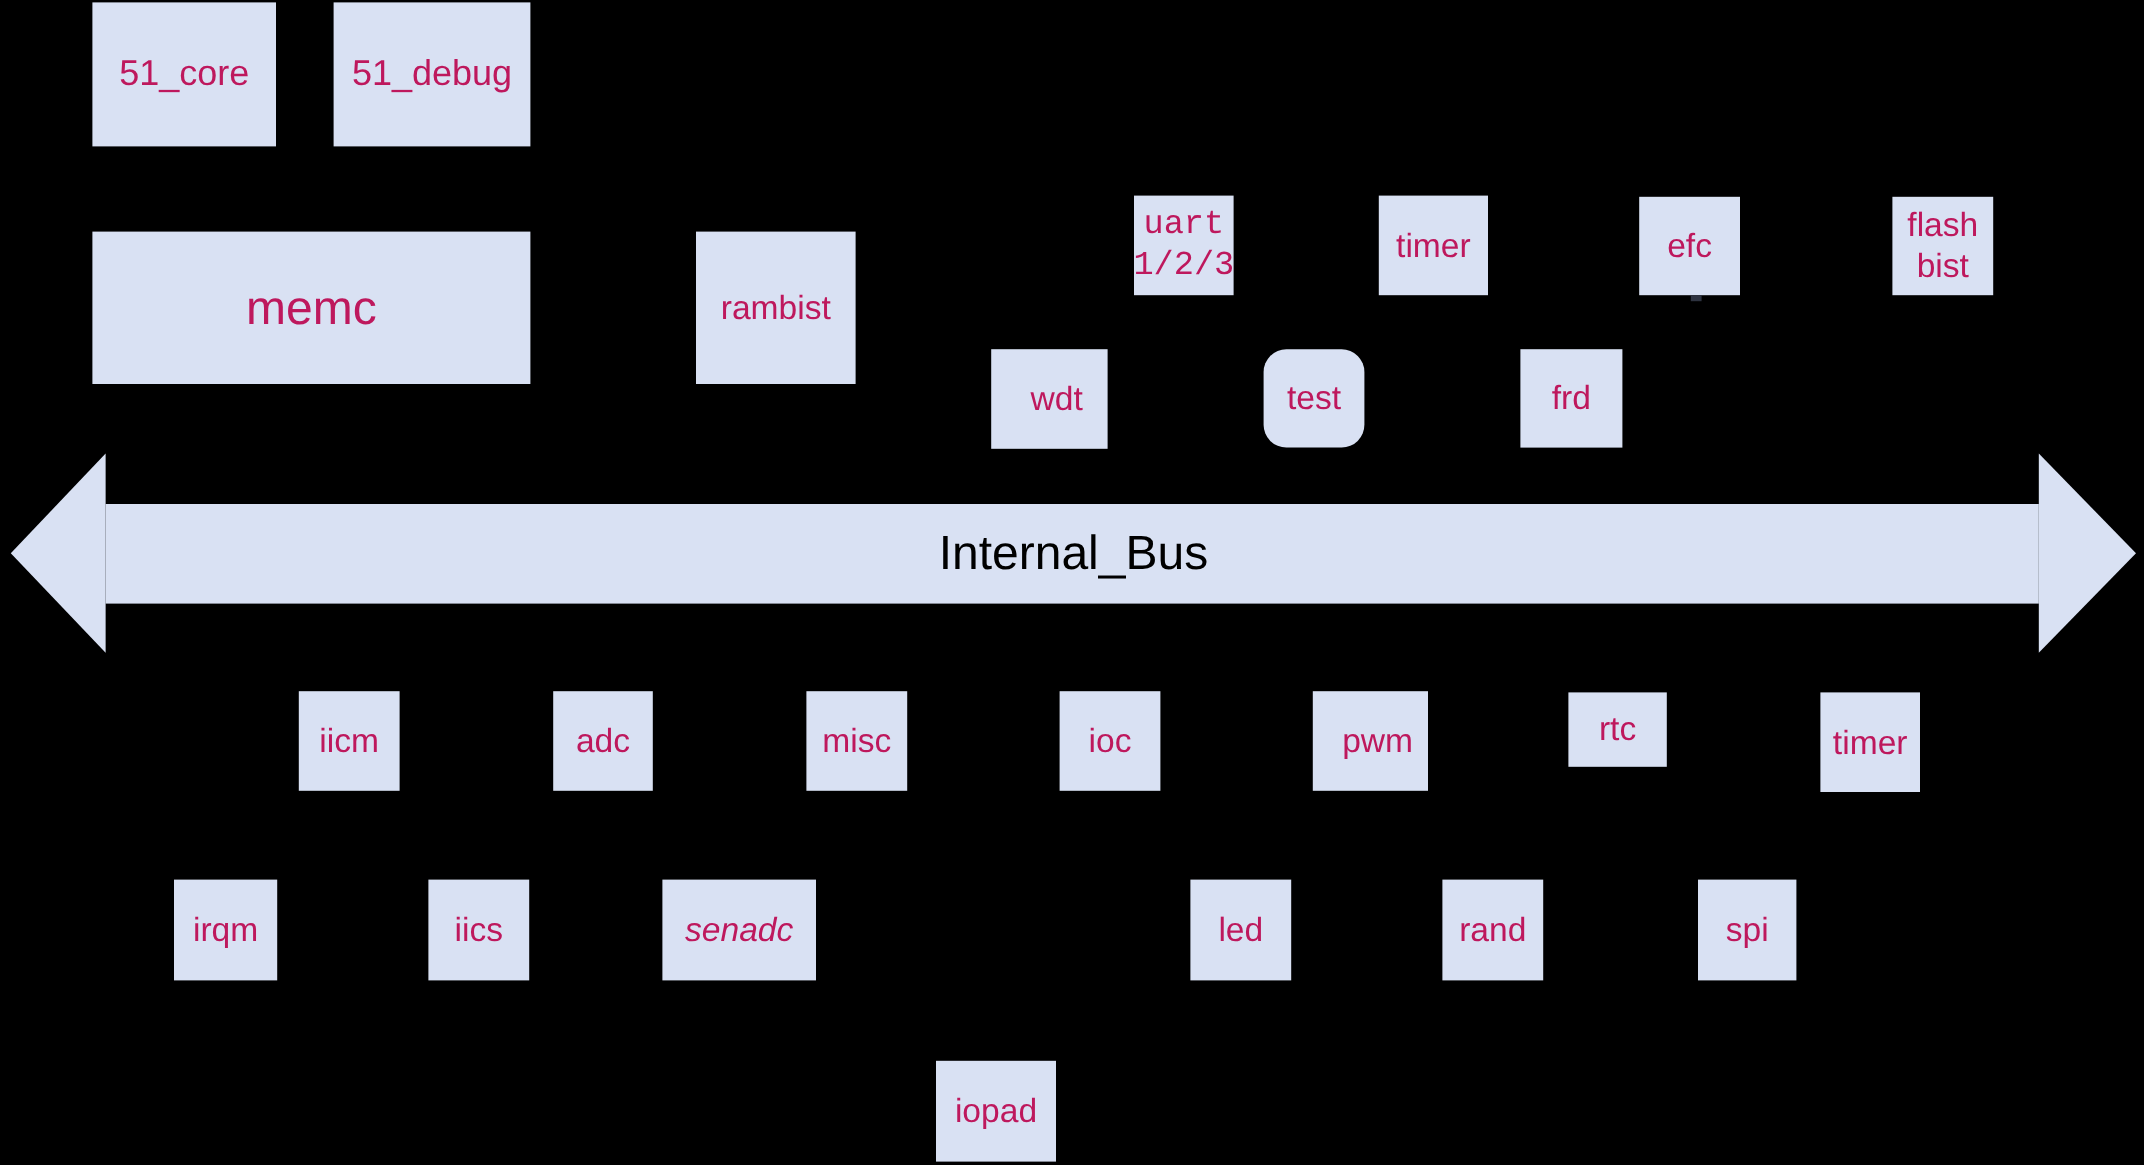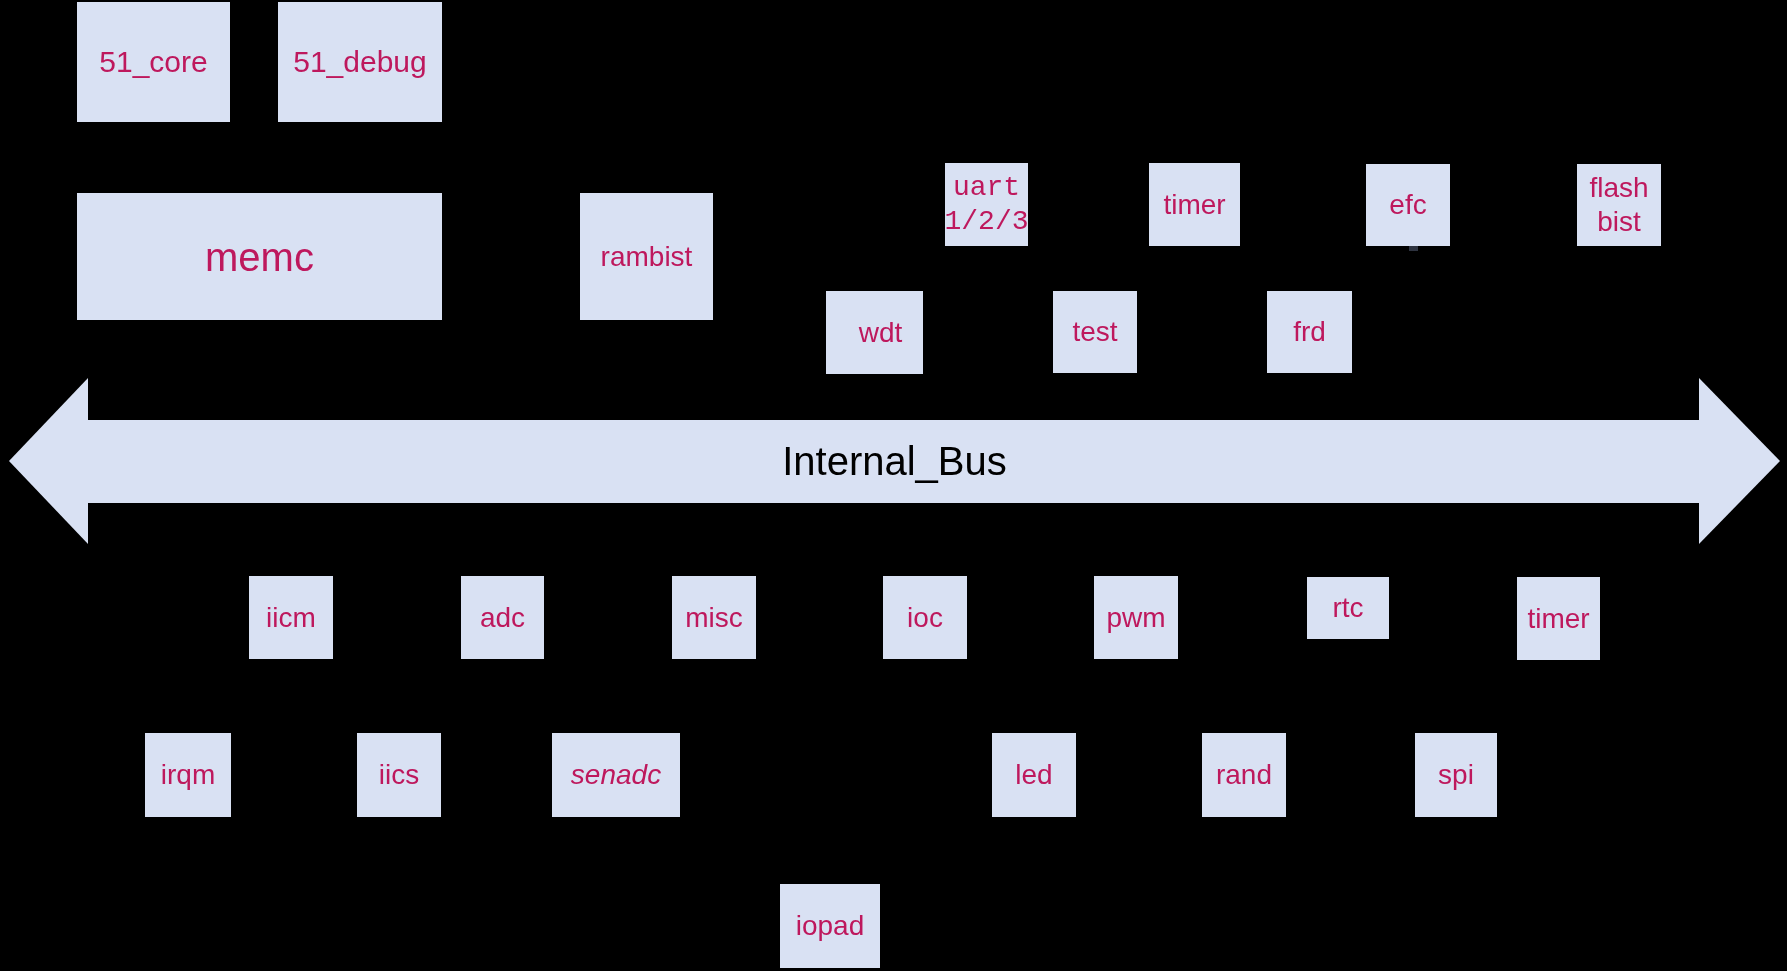--- a/index.html
+++ b/index.html
@@ -92,33 +92,33 @@
   <div class="block big" style="left:77px; top:193px; width:365px; height:127px;">memc</div>
   <div class="block" style="left:580px; top:193px; width:133px; height:127px;">rambist</div>
   <div class="block" style="left:945px; top:163px; width:83px; height:83px; padding:0 20px; box-sizing:border-box;font-family:Liberation Mono, monospace;">uart 1/2/3</div>
   <div class="block" style="left:1149px; top:163px; width:91px; height:83px;">timer</div>
   <div class="block" style="left:1366px; top:164px; width:84px; height:82px;">efc</div>
   <div class="block" style="left:1577px; top:164px; width:84px; height:82px; padding:0 8px; box-sizing:border-box;">flash bist</div>
 
   <div class="stub"></div>
 
   <div class="block" style="left:826px; top:291px; width:85px; height:83px;padding-left:12px;">wdt</div>
-  <div class="block" style="left:1053px; top:291px; width:84px; height:82px;">test</div>
+  <div class="block" style="left:1053px; top:291px; width:84px; height:82px;border-radius:19px;">test</div>
   <div class="block" style="left:1267px; top:291px; width:85px; height:82px;">frd</div>
 
   <div class="bus-head-left"></div>
   <div class="bus-body"></div>
   <div class="bus-head-right"></div>
   <div class="bus-label">Internal_Bus</div>
 
   <div class="block" style="left:249px; top:576px; width:84px; height:83px;">iicm</div>
   <div class="block" style="left:461px; top:576px; width:83px; height:83px;">adc</div>
   <div class="block" style="left:672px; top:576px; width:84px; height:83px;">misc</div>
   <div class="block" style="left:883px; top:576px; width:84px; height:83px;">ioc</div>
-  <div class="block" style="left:1094px; top:576px; width:84px; height:83px;">pwm</div>
+  <div class="block" style="left:1094px; top:576px; width:84px; height:83px;padding-left:12px;">pwm</div>
   <div class="block" style="left:1307px; top:577px; width:82px; height:62px;">rtc</div>
   <div class="block" style="left:1517px; top:577px; width:83px; height:83px;">timer</div>
 
   <div class="block" style="left:145px; top:733px; width:86px; height:84px;">irqm</div>
   <div class="block" style="left:357px; top:733px; width:84px; height:84px;">iics</div>
   <div class="block" style="left:552px; top:733px; width:128px; height:84px;font-style:italic;">senadc</div>
   <div class="block" style="left:992px; top:733px; width:84px; height:84px;">led</div>
   <div class="block" style="left:1202px; top:733px; width:84px; height:84px;">rand</div>
   <div class="block" style="left:1415px; top:733px; width:82px; height:84px;">spi</div>
 

